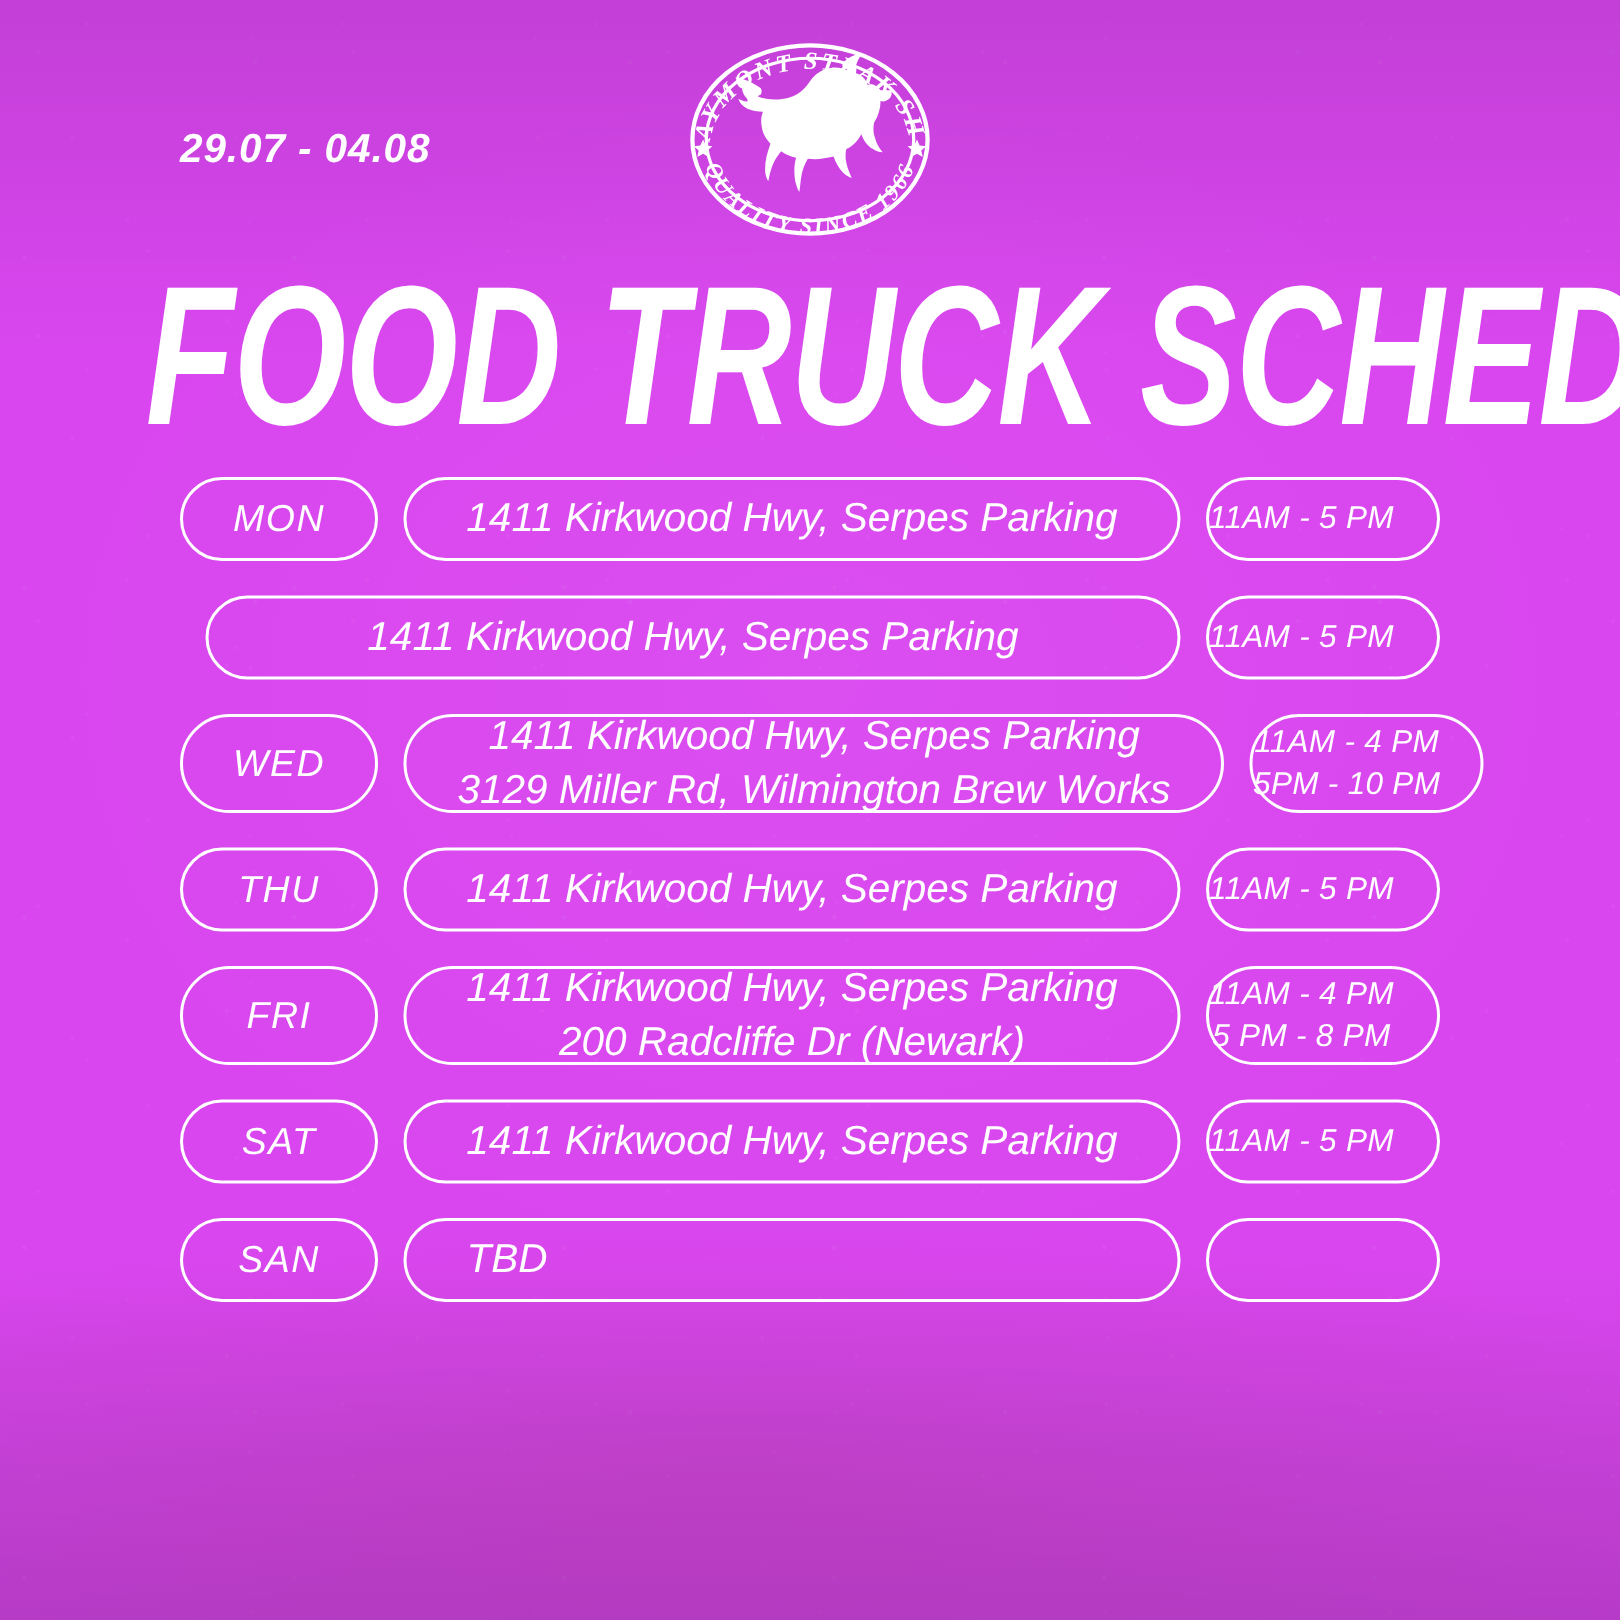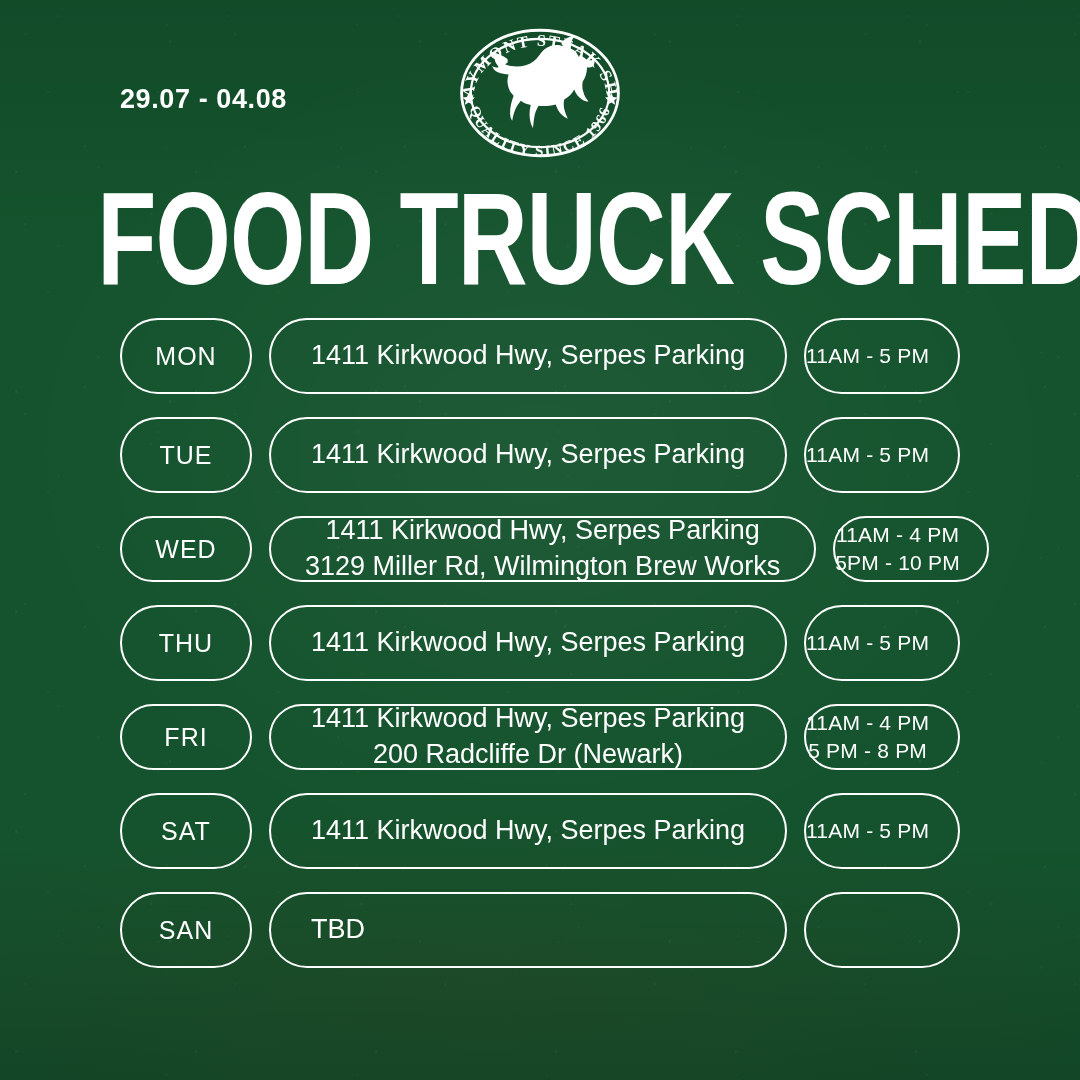--- a/index.html
+++ b/index.html
@@ -4,25 +4,26 @@
 <style>
   html, body {
     margin: 0;
     padding: 0;
     background: #1c2b18;
   }
   #poster {
     position: relative;
     width: 1080px;
     height: 1080px;
-    background-color: #14532d;
+    background-color: #d946ef;
     overflow: hidden;
     font-family: "Liberation Sans", sans-serif;
     color: #ffffff;
     box-sizing: border-box;
+    font-style: italic;
   }
   
   #poster::before {
     content: "";
     position: absolute;
     inset: 0;
     pointer-events: none;
     background-image:
       radial-gradient(circle at 12% 18%, rgba(255,255,255,0.045) 0 1.2px, transparent 1.6px),
       radial-gradient(circle at 34% 7%, rgba(255,255,255,0.04) 0 1px, transparent 1.5px),
@@ -98,21 +99,21 @@
   .schedule {
     position: absolute;
     top: 318px;
     left: 120px;
     width: 840px;
   }
   .row {
     display: flex;
     align-items: stretch;
     margin-bottom: 23px;
-    height: 76px;
+    height: 56px;
   }
   .row.tall { height: 66px; }
 
   .pill {
     border: 2px solid #ffffff;
     border-radius: 42px;
     display: flex;
     align-items: center;
     box-sizing: border-box;
   }
@@ -218,23 +219,20 @@
             <div>1411 Kirkwood Hwy, Serpes Parking</div>
           </div>
         </div>
         <div class="pill cell-time">
           <div class="lines">
             <div>11AM - 5 PM</div>
           </div>
         </div>
       </div>
       <div class="row">
-        <div class="pill cell-day">
-          <span>TUE</span>
-        </div>
         <div class="pill cell-address">
           <div class="lines">
             <div>1411 Kirkwood Hwy, Serpes Parking</div>
           </div>
         </div>
         <div class="pill cell-time">
           <div class="lines">
             <div>11AM - 5 PM</div>
           </div>
         </div>

